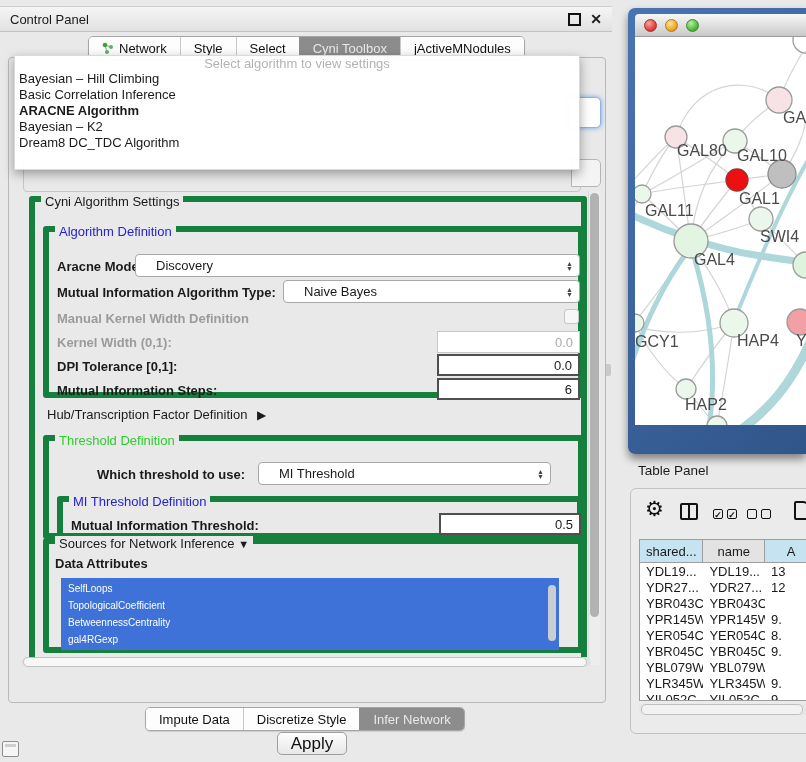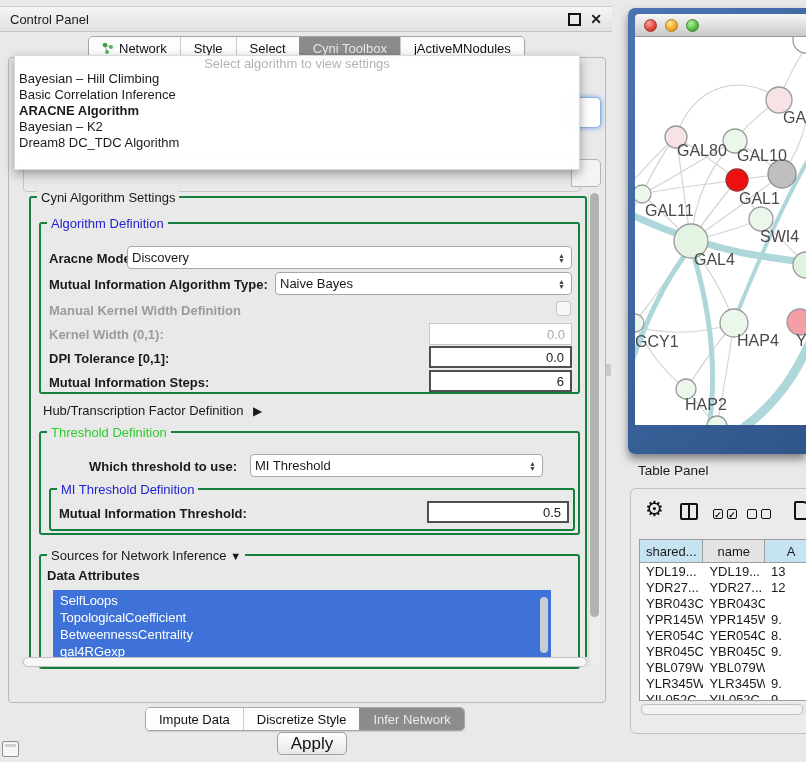--- a/index.html
+++ b/index.html
@@ -21,37 +21,37 @@
   #bottomTabs{left:145px;top:707px}
   .cp-content{position:absolute;left:8px;top:57px;width:596px;height:644px;
     border:1px solid #B9B9B9;border-radius:4px;background:#E9E9E9;z-index:1}
   
   .frag-combo{position:absolute;left:560px;top:39px;width:30px;height:29px;background:#fff;
     border:1px solid #8FB2E2;border-radius:0 5px 5px 0;box-shadow:0 0 5px #6FA0E4}
   .frag-box{position:absolute;left:562px;top:101px;width:28px;height:26px;background:#F4F4F4;
     border:1px solid #B5B5B5;border-radius:0 5px 5px 0}
   .ghost-line{position:absolute;left:14px;top:100px;width:556px;height:32px;border:1px solid #C6C6C6;border-radius:4px}
   
-  .group{position:absolute;border:2px solid #15803d;border-radius:3px;box-sizing:border-box}
+  .group{position:absolute;border:6px solid #15803d;border-radius:3px;box-sizing:border-box}
   .gtitle{position:absolute;top:-8px;left:6px;background:#E9E9E9;padding:0 4px;font-size:13px;white-space:nowrap}
   .gtitle.blue{color:#2323CF}
   .gtitle.green{color:#2ECC2E}
   .lbl{position:absolute;font-size:13px;font-weight:bold;white-space:nowrap}
   .lbl.reg{font-weight:normal}
   .lbl.dis{color:#9B9B9B}
   .combo{position:absolute;height:23px;background:#fff;border:1px solid #A8A8A8;border-radius:4px;
-    display:flex;align-items:center;font-size:13px;padding-left:4px;box-sizing:border-box}
+    display:flex;align-items:center;font-size:13px;padding-left:20px;box-sizing:border-box}
   .arrows{margin-left:auto;margin-right:6px;display:flex;flex-direction:column;align-items:center;
     font-size:7px;line-height:5px;color:#444}
   .tin{position:absolute;height:22px;background:#fff;font-size:13px;box-sizing:border-box;
     display:flex;align-items:center;justify-content:flex-end;padding:0 6px}
   .tin.en{border:2px solid #4F4F4F}
   .tin.dis{border:1px solid #C8C8C8;color:#ABABAB}
   .checkbox{position:absolute;width:15px;height:15px;border:1px solid #C6C6C6;border-radius:3px;background:#F7F7F7;box-sizing:border-box}
-  .listbox{position:absolute;background:#3E72D8;color:#fff;font-size:13px;line-height:17px;
+  .listbox{position:absolute;background:#3E72D8;color:#fff;font-size:10px;line-height:17px;
     padding:2px 0 2px 7px;overflow:hidden;box-sizing:border-box}
   .list-thumb{position:absolute;right:3px;top:7px;width:8px;height:56px;background:#C9CDD4;border-radius:4px}
   .vscroll{position:absolute;left:579px;top:133px;width:11px;height:474px;background:#EDEDED;border-left:1px solid #D8D8D8}
   .vthumb{position:absolute;left:1px;top:2px;width:9px;height:424px;background:#B2B2B2;border-radius:5px}
   .hscroll{position:absolute;left:12px;top:599px;width:570px;height:10px;background:#E2E2E2;border-radius:5px}
   .hthumb{position:absolute;left:2px;top:0;width:564px;height:10px;background:#F7F7F7;border:1px solid #C2C2C2;border-radius:5px;box-sizing:border-box}
   .apply{position:absolute;left:268px;top:674px;width:70px;height:23px;font-size:17px;color:#111;
     background:linear-gradient(#FEFEFE,#E7E7E7);border:1px solid #9E9E9E;border-radius:5px;font-family:"Liberation Sans",sans-serif}
   .mini-icon{position:absolute;left:2px;top:741px;width:15px;height:14px;border:1px solid #8E8E8E;border-radius:2px;background:#F6F6F6}
   .mini-icon:before{content:"";display:block;margin:2px;height:3px;background:#CFCFCF}
@@ -207,21 +207,21 @@
 
         <div class="group" style="left:8px;top:55px;width:526px;height:43px">
           <span class="gtitle blue">MI Threshold Definition</span>
           <span class="lbl" style="left:8px;top:16px">Mutual Information Threshold:</span>
           <div class="tin en" style="left:376px;top:11px;width:142px">
             <span>0.5</span>
           </div>
         </div>
       </div>
 
-      <div class="group" style="left:8px;top:356px;width:541px;height:115px">
+      <div class="group" style="left:8px;top:336px;width:541px;height:115px">
         <span class="gtitle">
           <span>Sources for Network Inference</span>
           <span style="font-size:11px">▼</span>
         </span>
         <span class="lbl" style="left:6px;top:12px">Data Attributes</span>
         <div class="listbox" id="srcList" style="left:12px;top:34px;width:498px;height:72px">
           <span class="list-thumb"></span>
         <div>SelfLoops</div>
             <div>TopologicalCoefficient</div>
             <div>BetweennessCentrality</div>

